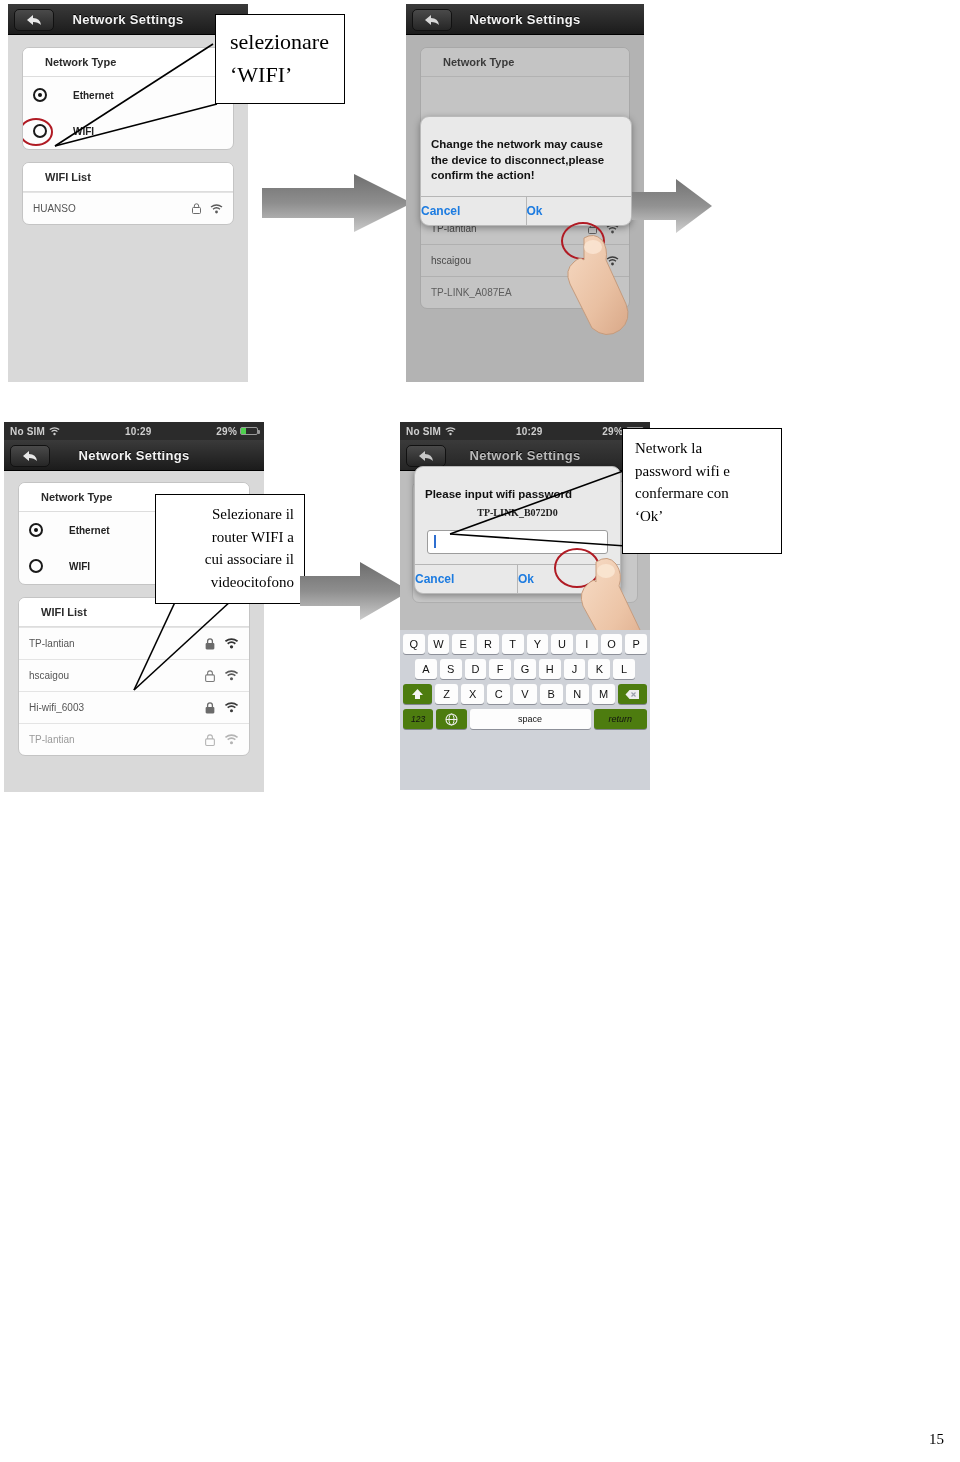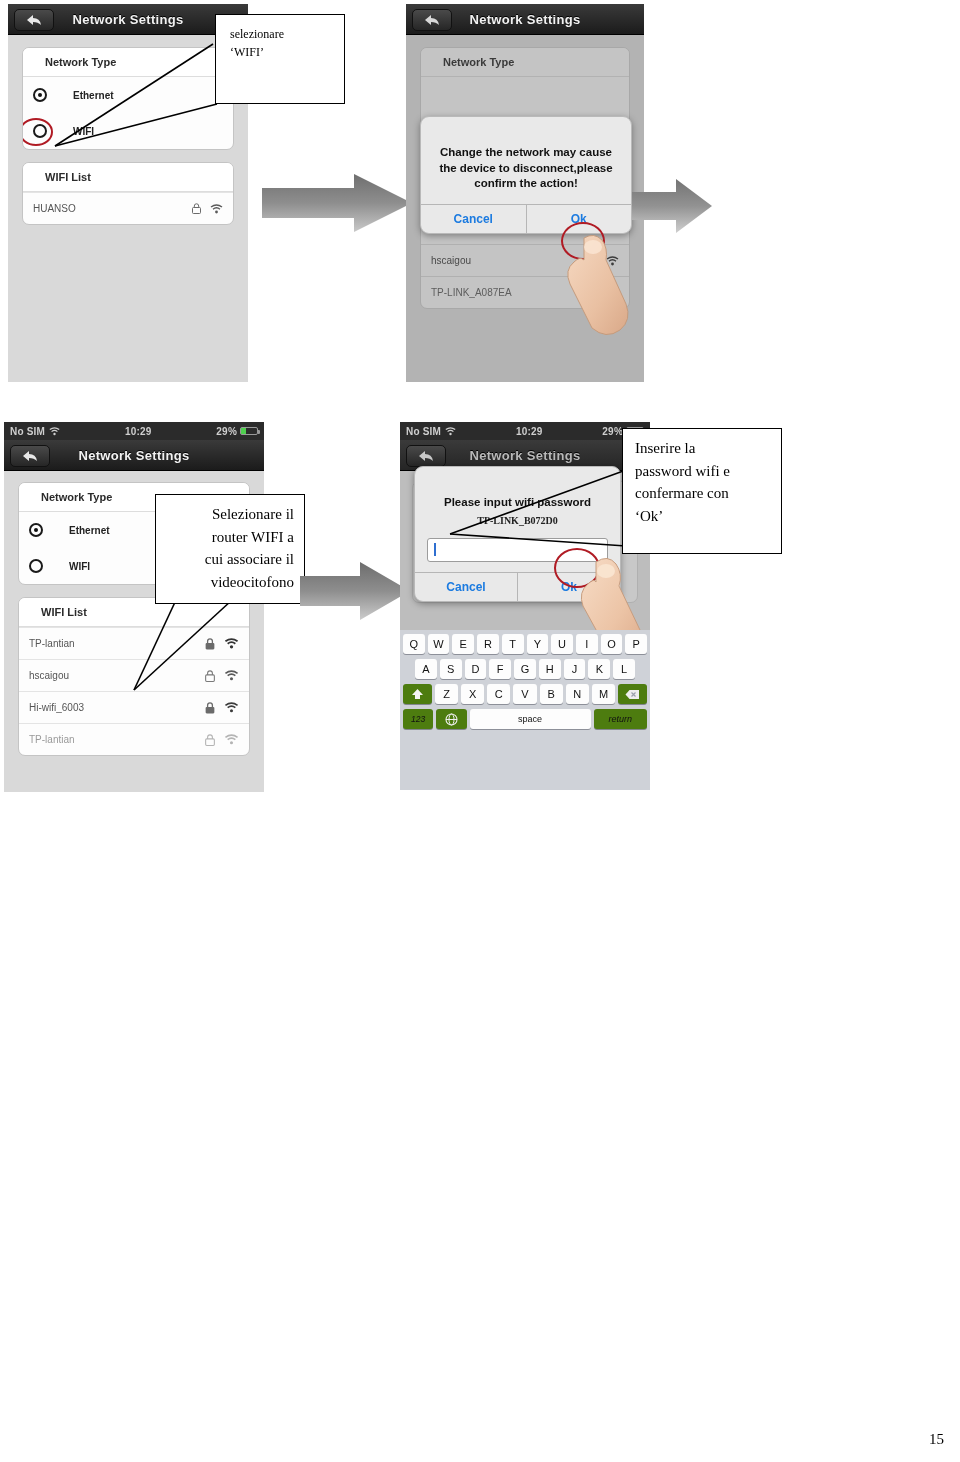--- a/index.html
+++ b/index.html
@@ -76,27 +76,27 @@
   .wifi-row .ic{display:flex;align-items:center;gap:9px;}
 
   
   .dlg{
     position:absolute;background:#e9e9e9;border-radius:9px;
     border:1px solid #b9b9b9;box-shadow:0 2px 7px rgba(0,0,0,.35);
     overflow:hidden;
   }
   .dlg .msg{
     font-family:"Liberation Sans",sans-serif;font-weight:bold;
-    font-size:11.5px;color:#111;text-align:center;padding:28px 10px 12px;
+    font-size:11.5px;color:#111;text-align:left;padding:20px 10px 12px;
     line-height:1.35;
   }
   .dlg .sub{font-weight:bold;font-size:10px;color:#222;text-align:center;padding-top:2px;}
   .dlg .btns{display:flex;border-top:1px solid #b6b6b6;}
   .dlg .btn{
-    flex:1;text-align:center;padding:7px 0;color:#1c7be0;
+    flex:1;text-align:left;padding:7px 0;color:#1c7be0;
     font-family:"Liberation Sans",sans-serif;font-weight:bold;font-size:12px;
   }
   .dlg .btn+.btn{border-left:1px solid #b6b6b6;}
   .pwfield{
     margin:4px 12px 10px;background:#fff;border:1px solid #9c9c9c;border-radius:3px;
     height:22px;display:flex;align-items:center;padding:0 6px;
   }
   .caret{width:1.5px;height:13px;background:#2f6fd0;display:block;}
 
   
@@ -279,21 +279,21 @@
         <stop offset="1" stop-color="#cfcfcf"></stop>
       </linearGradient>
     </defs>
     <path d="M0 14 L44 14 L44 1 L80 28 L44 55 L44 42 L0 42 Z" fill="url(#ag2)"></path>
   </svg>
 
   <svg class="pointer" style="left:45px;top:38px;width:230px;height:115px;" viewBox="0 0 230 115">
     <path d="M168 6 L10 108" stroke="#000" stroke-width="1.6" fill="none"></path>
     <path d="M172 66 L10 108" stroke="#000" stroke-width="1.6" fill="none"></path>
   </svg>
-  <div class="callout" style="left:215px;top:14px;width:130px;height:90px;padding:10px 0 0 14px;font-size:12px;">
+  <div class="callout" style="left:215px;top:14px;width:130px;height:90px;padding:10px 0 0 14px;font-size:22px;">
     <p class="co-line">selezionare</p>
     <p class="co-line">‘WIFI’</p>
   </div>
 
   <div class="phone" style="left:4px;top:422px;width:260px;height:370px;">
     <div class="statusbar">
       <span class="sb-left">
         <span>No SIM</span>
         <svg width="11" height="9" viewBox="0 0 11 9">
           <path d="M0.8 2.6 Q5.5 -0.8 10.2 2.6" stroke="#cfcfcf" stroke-width="1.2" fill="none"></path>
@@ -525,21 +525,21 @@
         <div class="key dark wide">return</div>
       </div>
     </div>
   </div>
 
   <svg class="pointer" style="left:440px;top:460px;width:190px;height:110px;" viewBox="0 0 190 110">
     <path d="M186 10 L10 74" stroke="#000" stroke-width="1.6" fill="none"></path>
     <path d="M186 86 L10 74" stroke="#000" stroke-width="1.6" fill="none"></path>
   </svg>
   <div class="callout" style="left:622px;top:428px;width:160px;height:126px;padding:8px 8px 0 12px;font-size:15px;">
-    <p class="co-line">Inserire la</p>
+    <p class="co-line">Network la</p>
     <p class="co-line">password wifi e</p>
     <p class="co-line">confermare con</p>
     <p class="co-line">‘Ok’</p>
   </div>
 
   <div class="pagenum">15</div>
 
 </div>
 
 </body></html>

